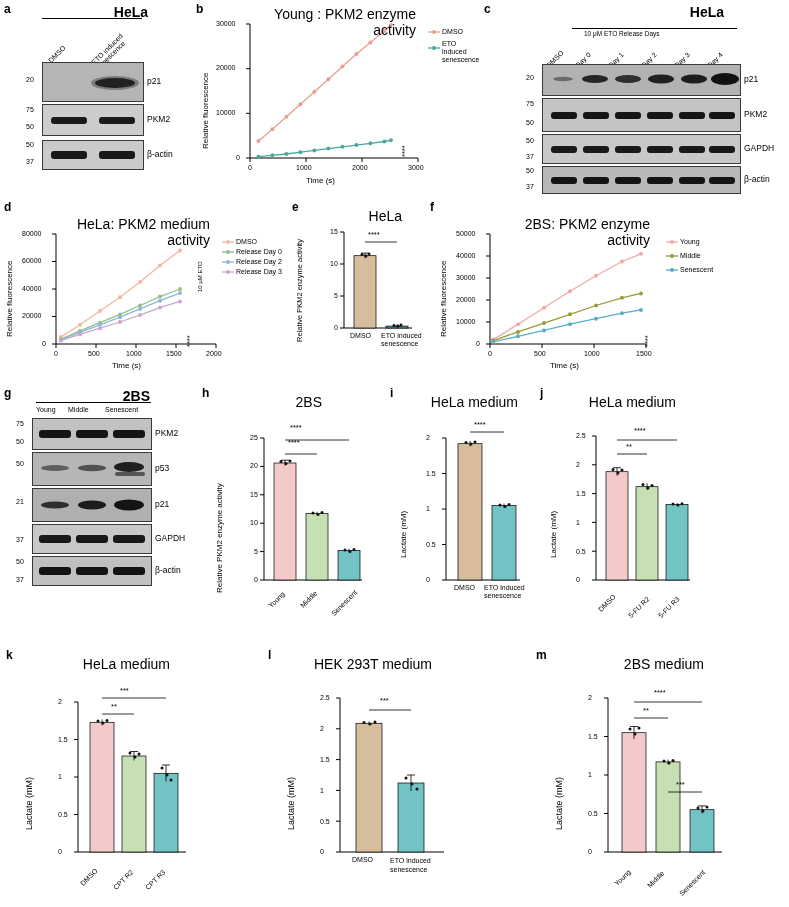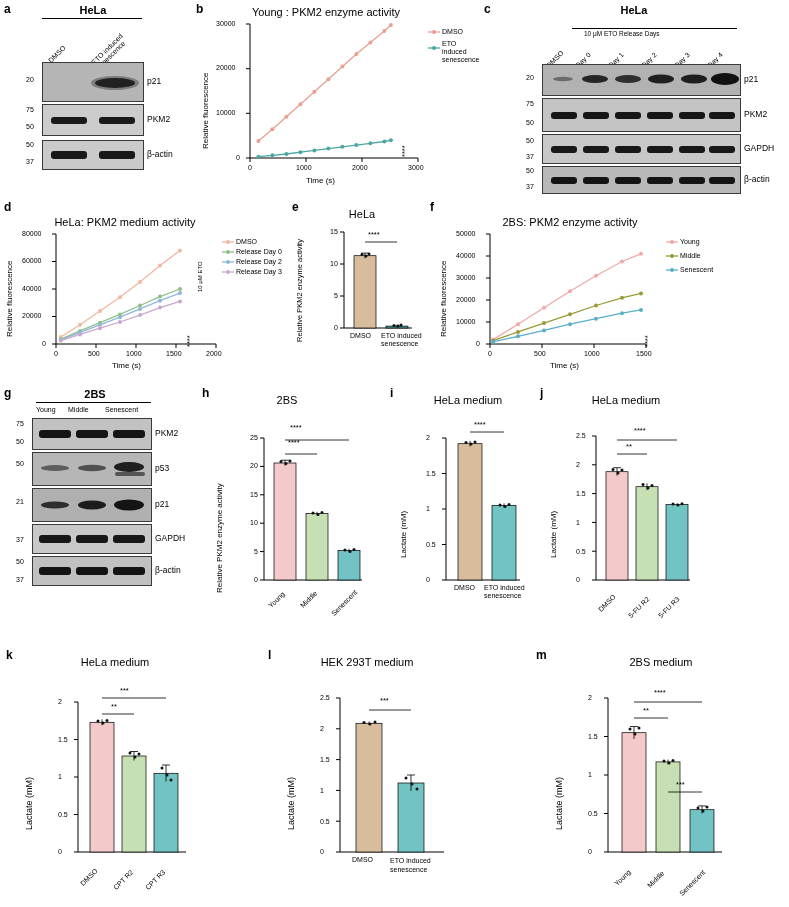--- a/index.html
+++ b/index.html
@@ -1,19 +1,19 @@
 <!DOCTYPE html>
 <html><head>
 <meta charset="utf-8">
 <style>
   html,body{margin:0;padding:0;background:#fff;}
   body{width:789px;height:907px;position:relative;font-family:"Liberation Sans",sans-serif;color:#1a1a1a;}
   .panel{position:absolute;}
   .plab{position:absolute;font-weight:bold;font-size:12px;color:#000;}
-  .title{position:absolute;font-size:11px;text-align:center;color:#000;}
+  .title{position:absolute;font-size:14px;text-align:right;color:#000;}
   .axlab{position:absolute;font-size:8px;color:#000;}
   .ylab{position:absolute;font-size:8px;color:#000;transform-origin:left top;}
   .tick{position:absolute;font-size:7px;color:#000;}
   .legend{position:absolute;font-size:7px;color:#000;}
   svg{display:block;overflow:visible;}
   .blotbox{position:absolute;border:1px solid #3a3a3a;background:#cfcfcf;}
   .blotlab{position:absolute;font-size:8.5px;color:#000;}
   .smalllab{position:absolute;font-size:7px;color:#000;}
   .rot45{transform-origin:left bottom;transform:rotate(-45deg);white-space:nowrap;}
   .rot90{transform-origin:left bottom;transform:rotate(-90deg);white-space:nowrap;}
@@ -765,21 +765,21 @@
   <div class="tick" style="left:58px;top:85px;">2</div>
   <div class="tick" style="left:58px;top:54px;">2.5</div>
   <div class="ylab rot90" style="left:34px;top:180px;font-size:9px;">Lactate (mM)</div>
   <div class="smalllab" style="left:90px;top:216px;">DMSO</div>
   <div class="smalllab" style="left:128px;top:216px;line-height:9px;">ETO induced<br>senescence</div>
   <div class="sig" style="left:118px;top:56px;">***</div>
 </div>
 
 <div class="panel" style="left:530px;top:640px;width:259px;height:265px;">
   <div class="plab" style="left:6px;top:8px;">m</div>
-  <div class="title" style="left:76px;top:16px;width:110px;">2BS medium</div>
+  <div class="title" style="left:64px;top:16px;width:110px;">2BS medium</div>
 
   <svg width="259" height="255">
     <line x1="78" y1="58" x2="78" y2="212" stroke="#000" stroke-width="1"></line>
     <line x1="78" y1="212" x2="192" y2="212" stroke="#000" stroke-width="1"></line>
     <g stroke="#000" stroke-width="1">
       <line x1="74" y1="212" x2="78" y2="212"></line>
       <line x1="74" y1="173.5" x2="78" y2="173.5"></line>
       <line x1="74" y1="135" x2="78" y2="135"></line>
       <line x1="74" y1="96.5" x2="78" y2="96.5"></line>
       <line x1="74" y1="58" x2="78" y2="58"></line>

